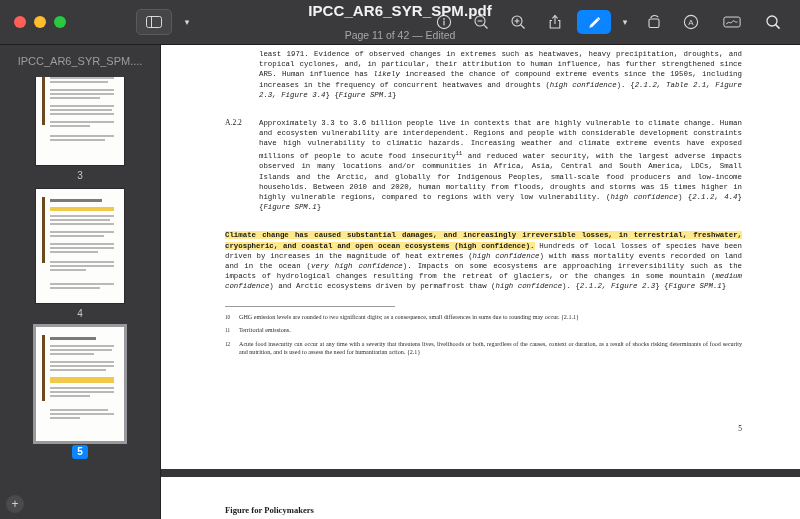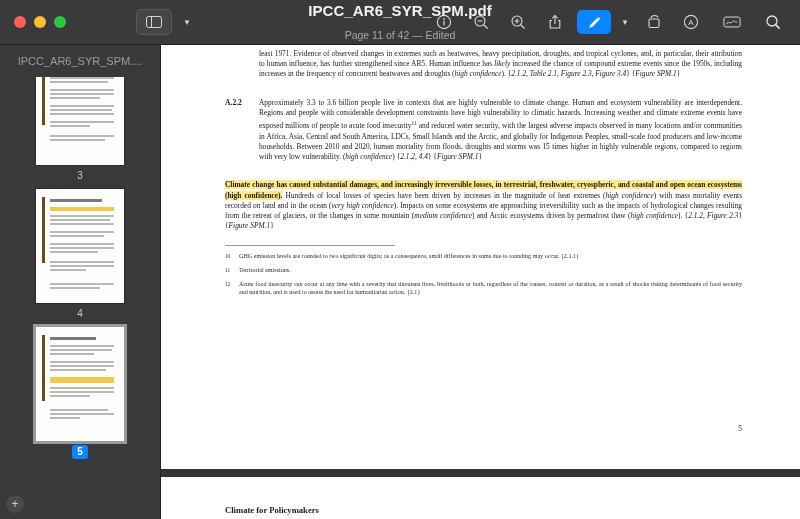--- a/index.html
+++ b/index.html
@@ -216,24 +216,24 @@
     padding: 0 58px 0 64px;
     font-family: "Liberation Serif", serif;
     font-size: 7.4px;
     line-height: 10.2px;
     color: #1a1a1a;
     text-align: justify;
   }
   .para { display: flex; margin-bottom: 8px; }
   .para-label {
     flex: 0 0 34px;
-    font-weight: bold;
+    font-weight: normal;
     font-size: 7.6px;
   }
-  .para-body { flex: 1 1 auto; }
+  .para-body { flex: 1 1 auto; font-family: Liberation Mono, monospace; }
   .hl { background: #ffe98a; }
   .it { font-style: italic; }
   .bd { font-weight: bold; }
   .sup { font-size: 5.4px; vertical-align: super; }
   .rule {
     border: none;
     border-top: 0.6px solid #9a9a9a;
     width: 170px;
     margin: 14px 0 6px 0;
   }
@@ -479,21 +479,21 @@
           <div class="fn">
             <div class="fn-num">12</div>
             <div>Acute food insecurity can occur at any time with a severity that threatens lives, livelihoods or both, regardless of the causes, context or duration, as a result of shocks risking determinants of food security and nutrition, and is used to assess the need for humanitarian action. {2.1}</div>
           </div>
         </div>
         <div class="pgno" style="bottom:36px;">5</div>
       </div>
 
       <div class="page page2">
         <div class="page-inner" style="padding-top:28px;">
-          <div class="spm-head">Climate for Policymakers</div>
+          <div class="spm-head">Figure for Policymakers</div>
 
         </div>
       </div>
 
       <div class="scroll-track">
         <div class="scroll-thumb"></div>
       </div>
     </div>
   </div>
 </div>

